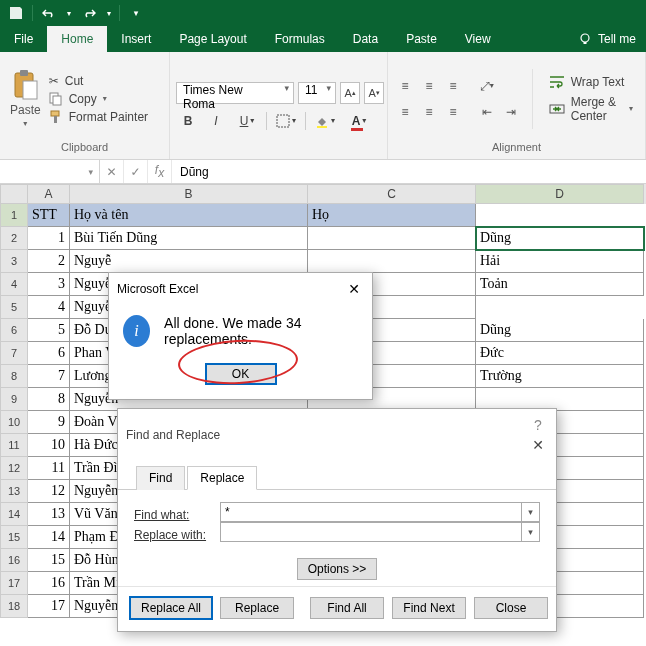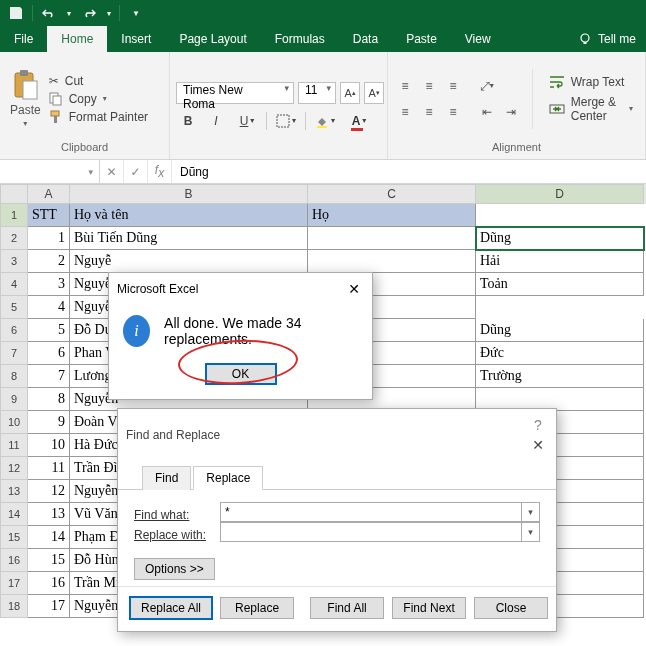--- a/index.html
+++ b/index.html
@@ -53,29 +53,29 @@
 .dlg-msg{left:108px;top:272px;width:265px}
 .dlg-title{display:flex;justify-content:space-between;align-items:center;padding:6px 8px;font-size:12px}
 .dlg-close{width:20px;height:20px;display:flex;align-items:center;justify-content:center;cursor:pointer;font-size:14px}
 .dlg-body{display:flex;align-items:center;gap:14px;padding:10px 14px}
 .info-icon{width:32px;height:32px;border-radius:50%;background:#2b7cd3;color:#fff;display:flex;align-items:center;justify-content:center;font-family:Georgia,serif;font-size:16px;font-style:italic}
 .dlg-btns{display:flex;justify-content:center;padding:6px 0 14px}
 .okbtn{width:72px;height:22px;border:2px solid #0067c0;background:#e1e1e1;display:flex;align-items:center;justify-content:center;cursor:pointer}
 .okring{border:2.5px solid #d82a2a;border-radius:50%/50%;width:120px;height:44px;position:absolute;left:178px;top:340px;pointer-events:none;transform:rotate(-3deg)}
 .dlg-fr{left:117px;top:408px;width:440px}
 .dlg-fr .dlg-title{border-bottom:none;color:#444}
-.tabs{display:flex;padding:0 24px;border-bottom:1px solid #ccc;gap:2px;margin-top:4px}
+.tabs{display:flex;padding:0 18px;border-bottom:1px solid #ccc;gap:2px;margin-top:4px}
 .tab{padding:4px 12px;border:1px solid #ccc;border-bottom:none;background:#f0f0f0;cursor:pointer;position:relative;top:1px}
 .tab.active{background:#fff;border-bottom:1px solid #fff}
 .frbody{padding:12px 16px}
 .frrow{display:flex;align-items:flex-end;}
 .frlabel{width:86px;text-decoration:underline;color:#333}
 .frinput{flex:1;border:1px solid #aaa;height:20px;padding:0 4px;display:flex;align-items:center}
 .frdd{width:18px;height:20px;border:1px solid #aaa;border-left:none;display:flex;align-items:center;justify-content:center;font-size:9px;color:#555}
-.fropts{display:flex;justify-content:flex-start;padding:4px 16px 0}
+.fropts{display:flex;justify-content:center;padding:4px 16px 0}
 .frfoot{display:flex;gap:8px;padding:10px 12px 12px;border-top:1px solid #e4e4e4;margin-top:6px}
 .frbtn{flex:0 0 auto;height:22px;padding:0 10px;border:1px solid #adadad;background:#e1e1e1;display:flex;align-items:center;justify-content:center;cursor:pointer;min-width:74px}
 .frbtn.primary{outline:2px solid #0067c0;outline-offset:-1px}
 svg{display:block}
 </style>
 </head>
 <body>
 
 <div class="titlebar">
   <div class="tbtn">

